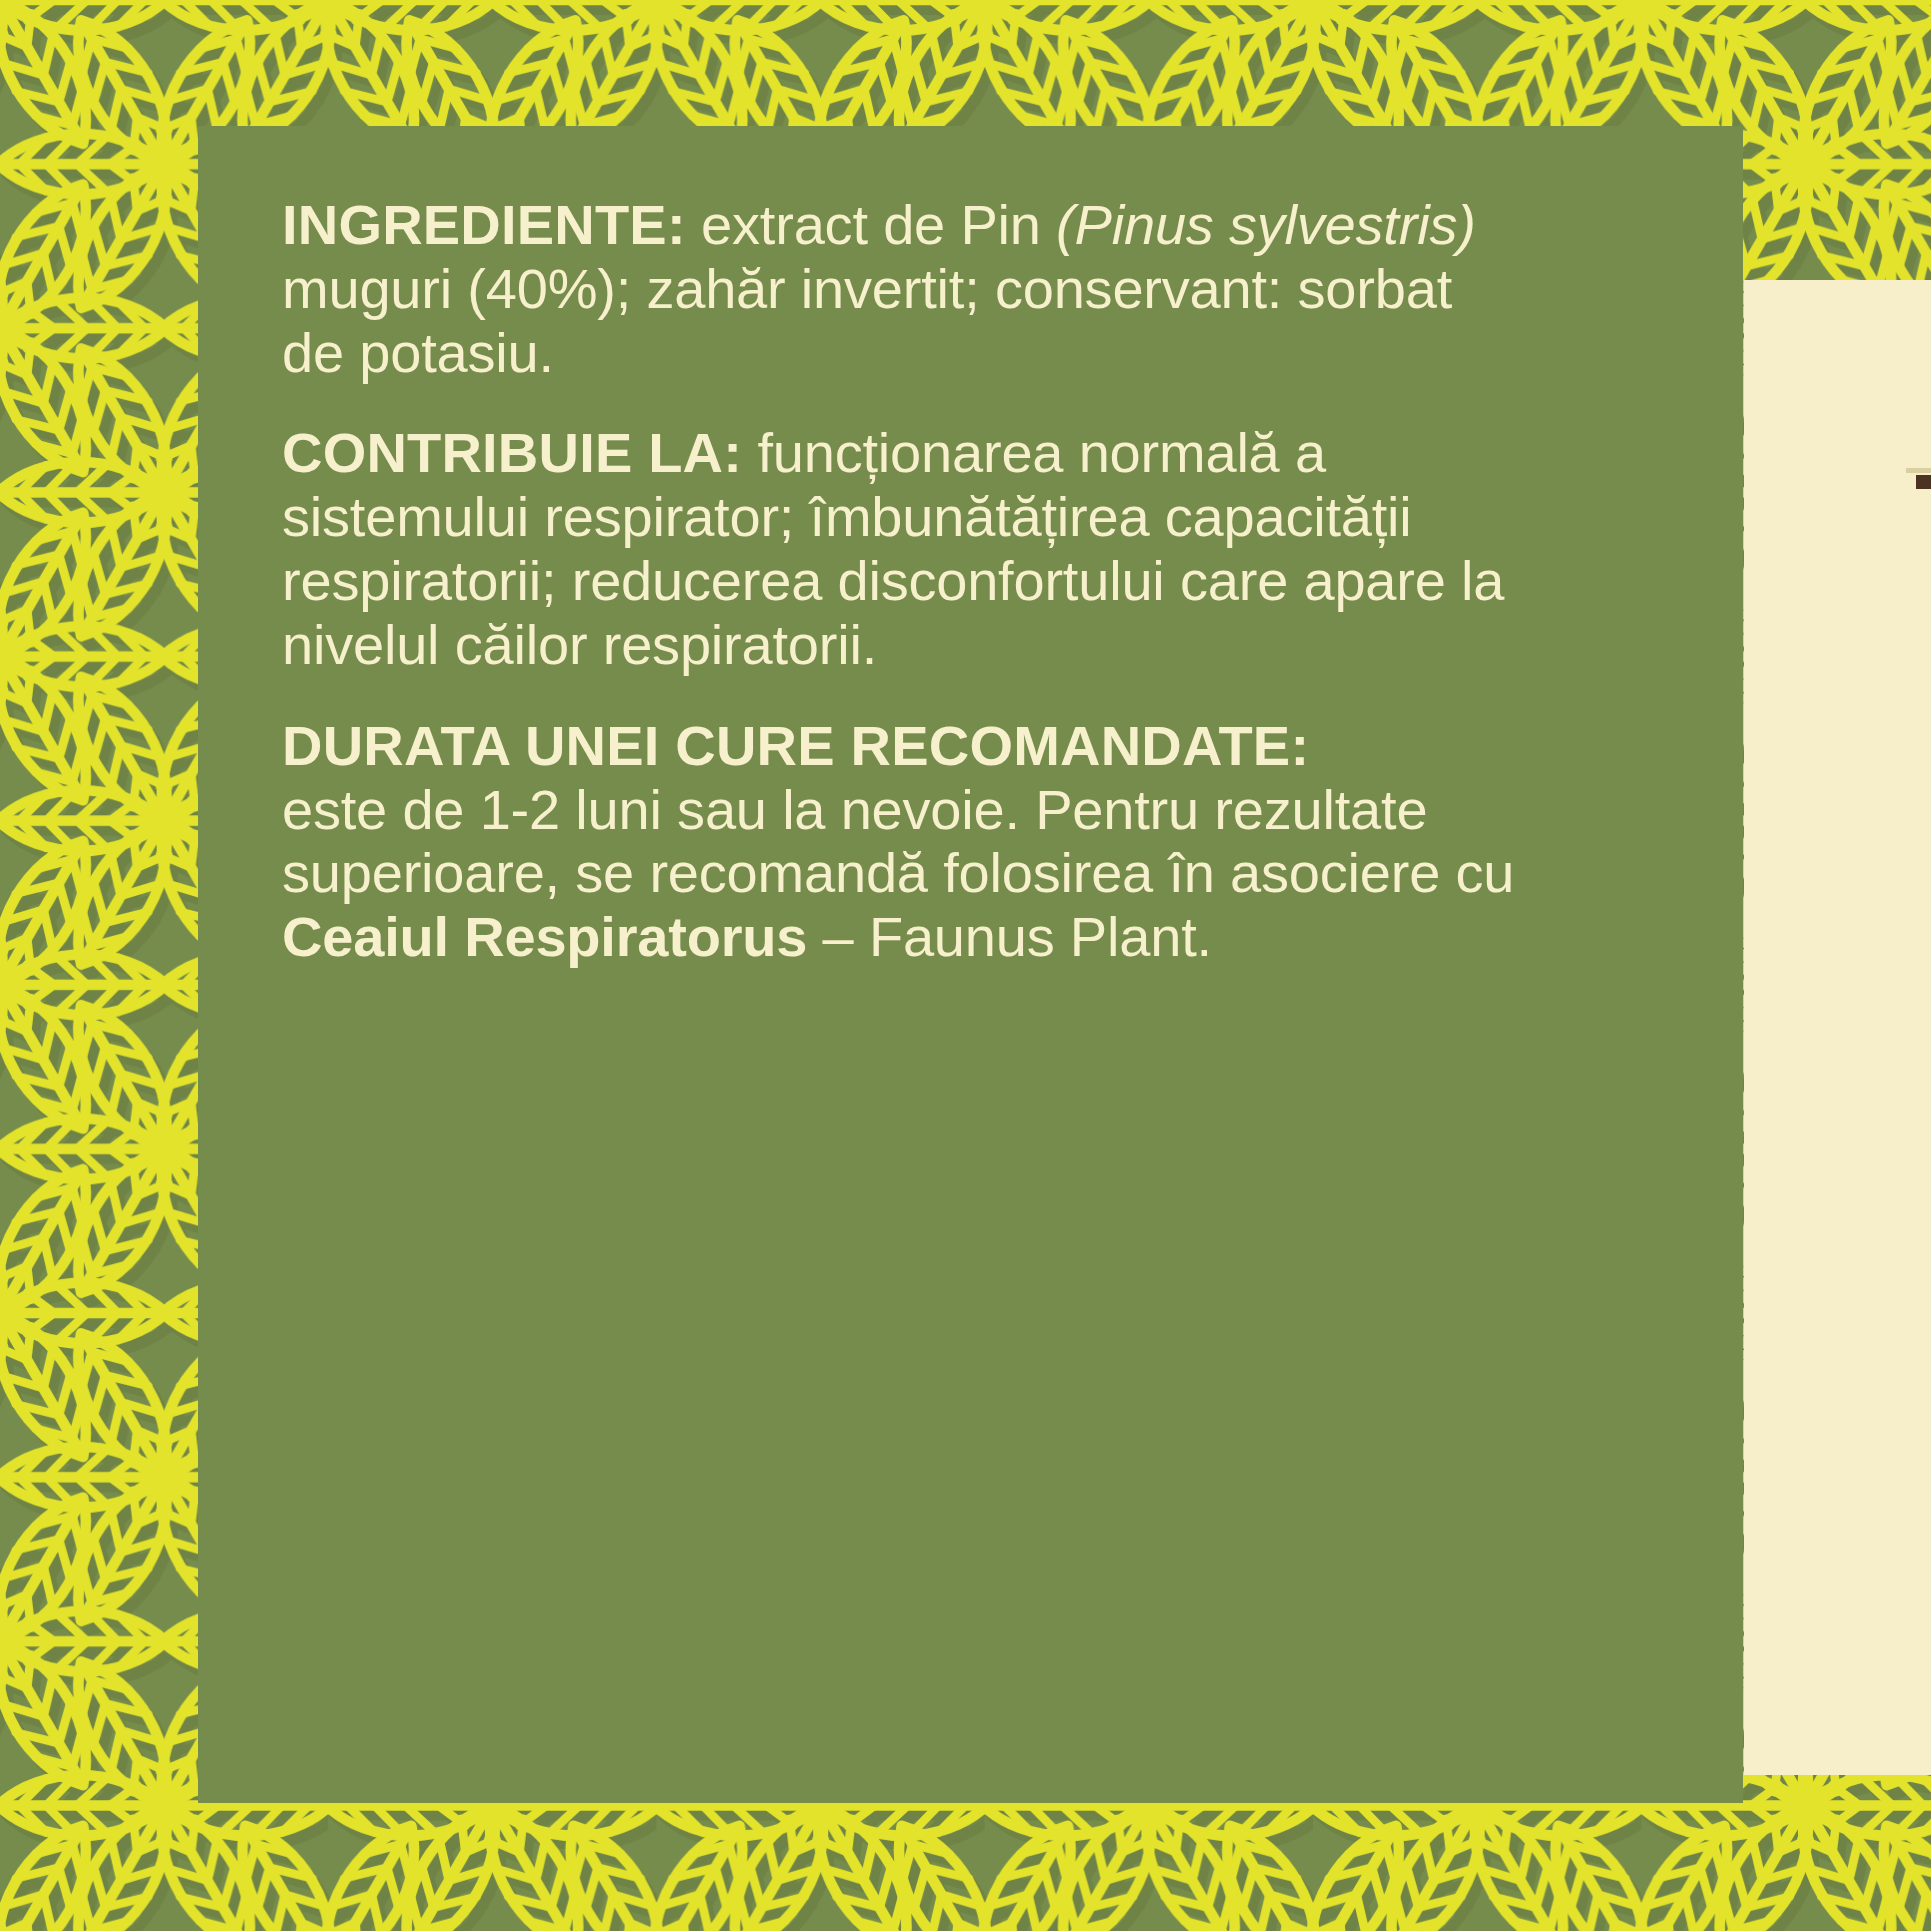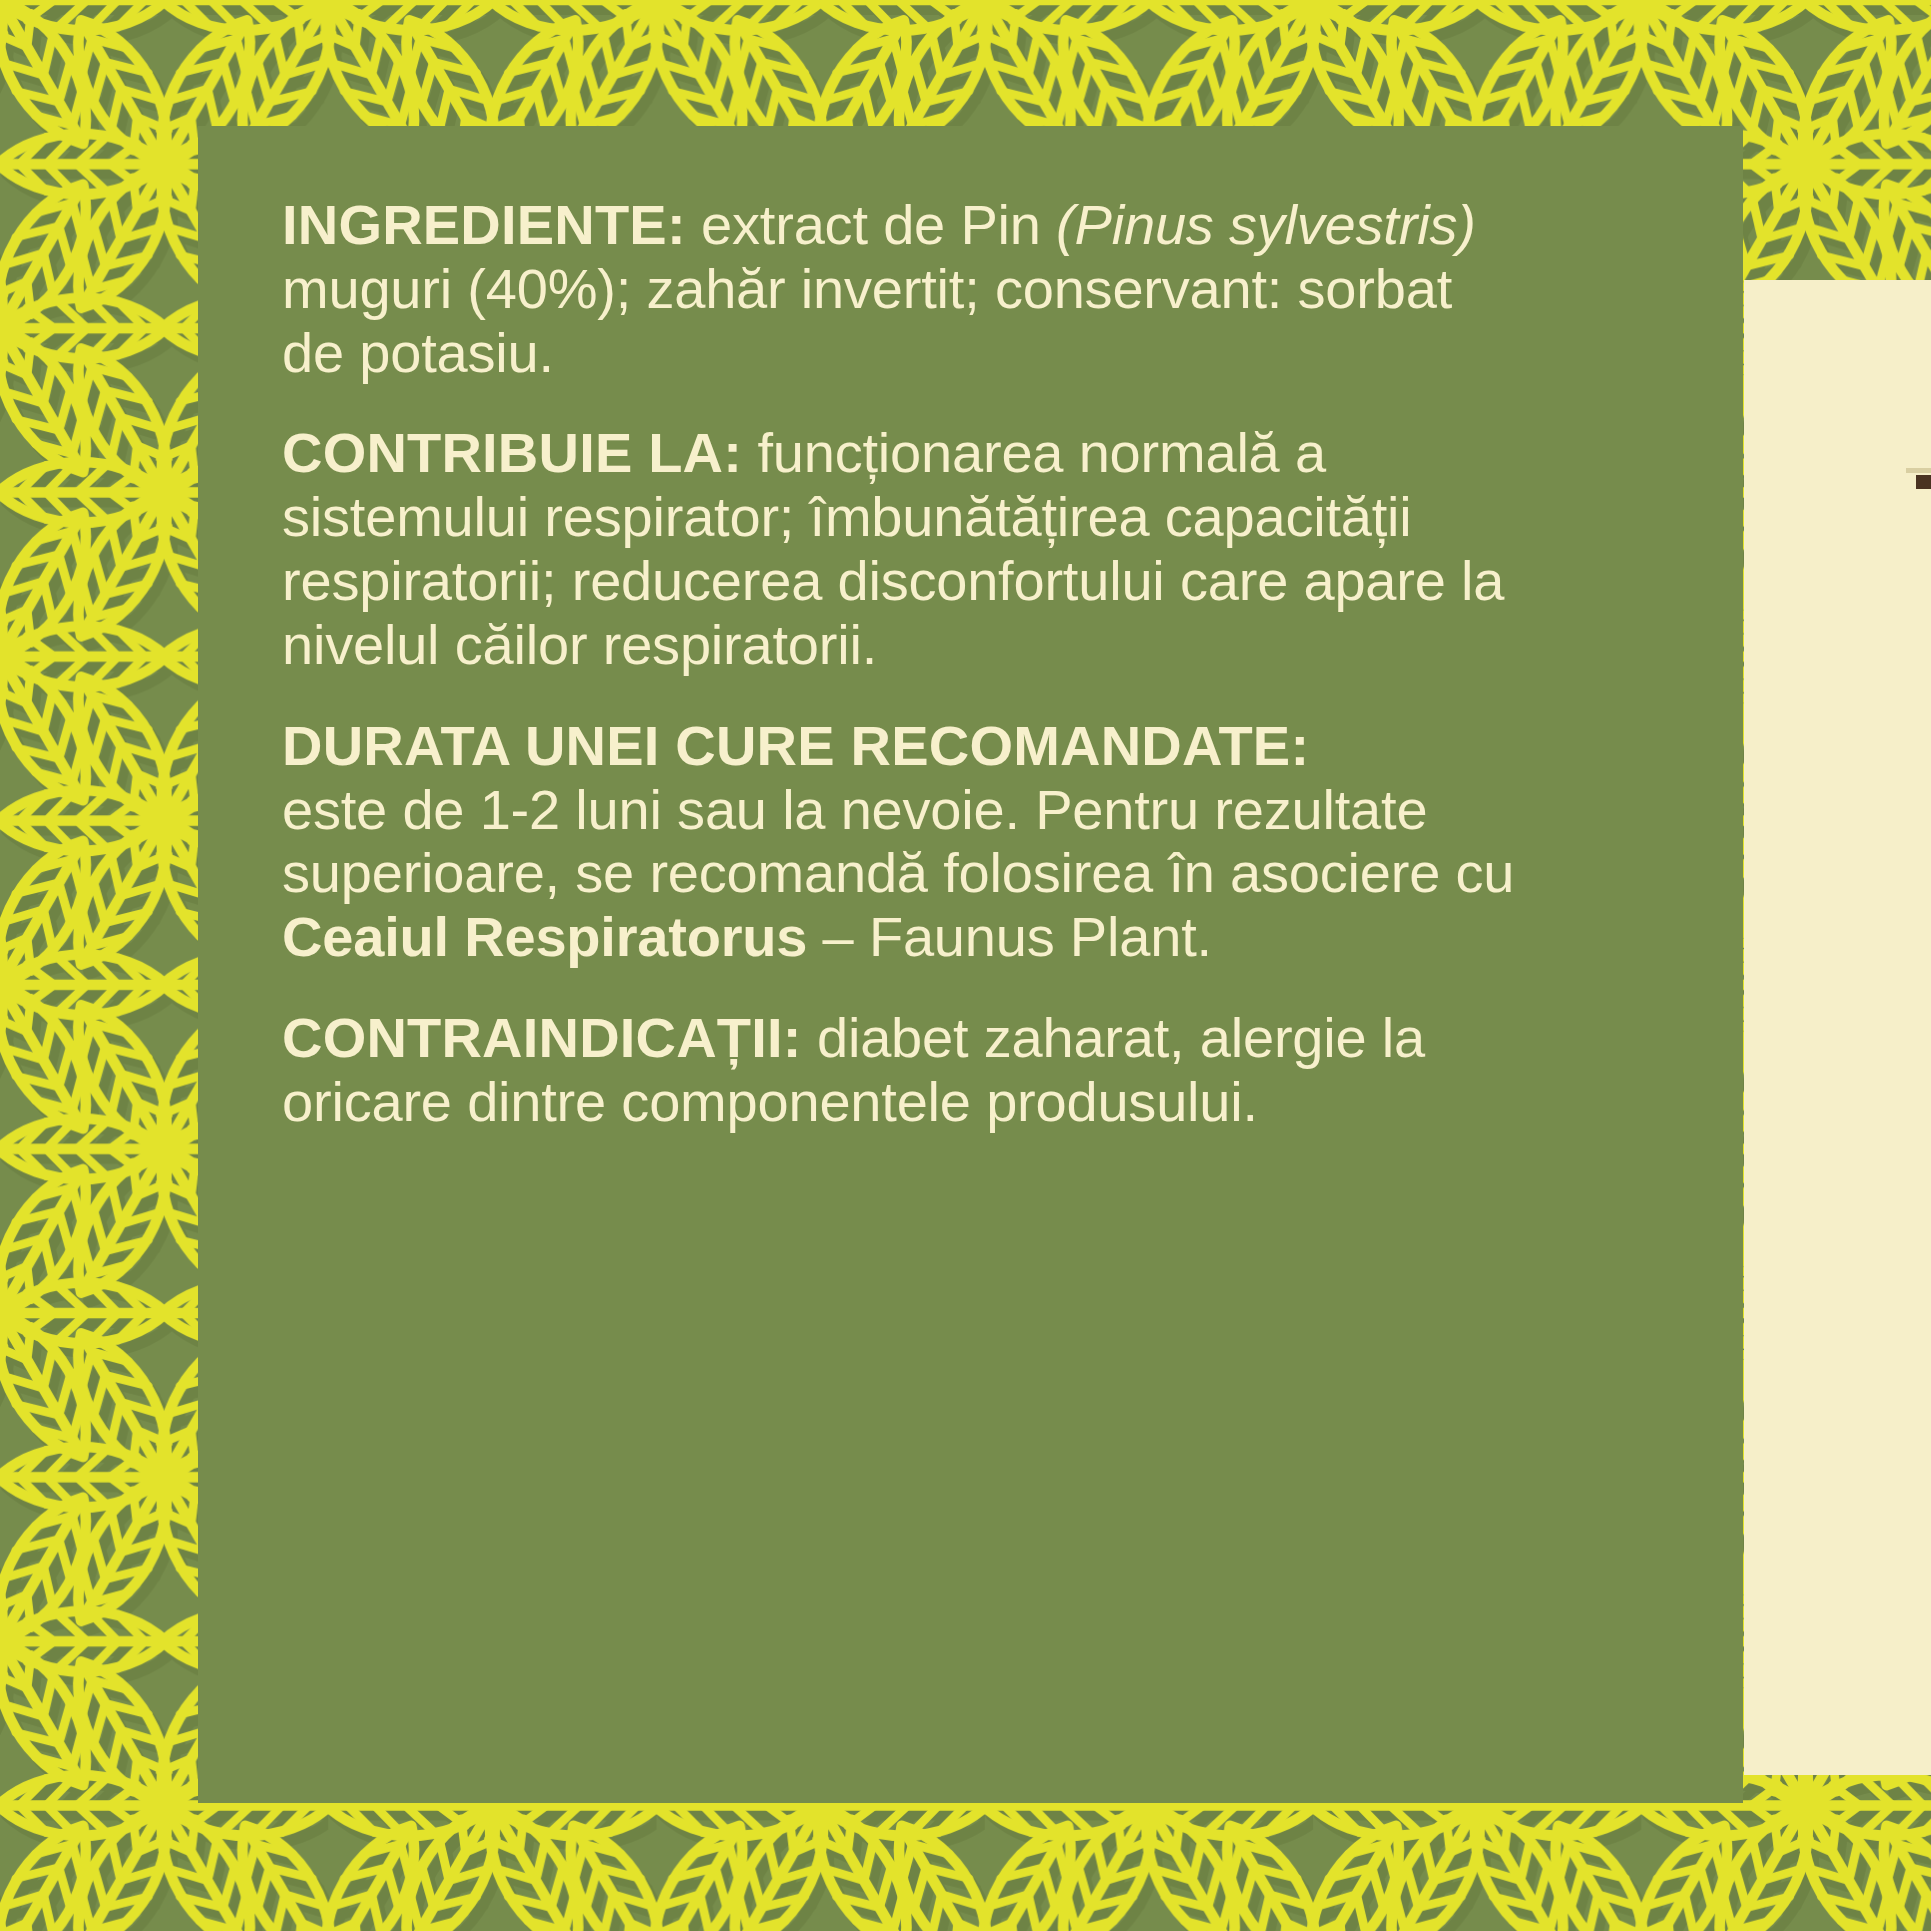--- a/index.html
+++ b/index.html
@@ -162,17 +162,16 @@
 
   <div id="text-body">
 
     <p class="para"><span class="hd">INGREDIENTE:</span><span> extract de Pin </span><span class="it">(Pinus sylvestris)</span><span> muguri (40%); zahăr invertit; conservant: sorbat de potasiu.</span></p>
 
     <p class="para"><span class="hd">CONTRIBUIE LA:</span><span> funcționarea normală a sistemului respirator; îmbunătățirea capacității respiratorii; reducerea disconfortului care apare la nivelul căilor respiratorii.</span></p>
 
 
     <p class="para"><span class="hd">DURATA UNEI CURE RECOMANDATE:</span><br><span> este de 1-2 luni sau la nevoie. Pentru rezultate superioare, se recomandă folosirea în asociere cu </span><span class="bd">Ceaiul Respiratorus</span><span> – Faunus Plant.</span></p>
 
-    <p class="para"><span class="hd">CONTRAINDICAȚII:</span><span> diabet zaharat, alergie la oricare dintre componentele produsului.</span></p>
 
   </div>
 </div>
 
 
 </body></html>

